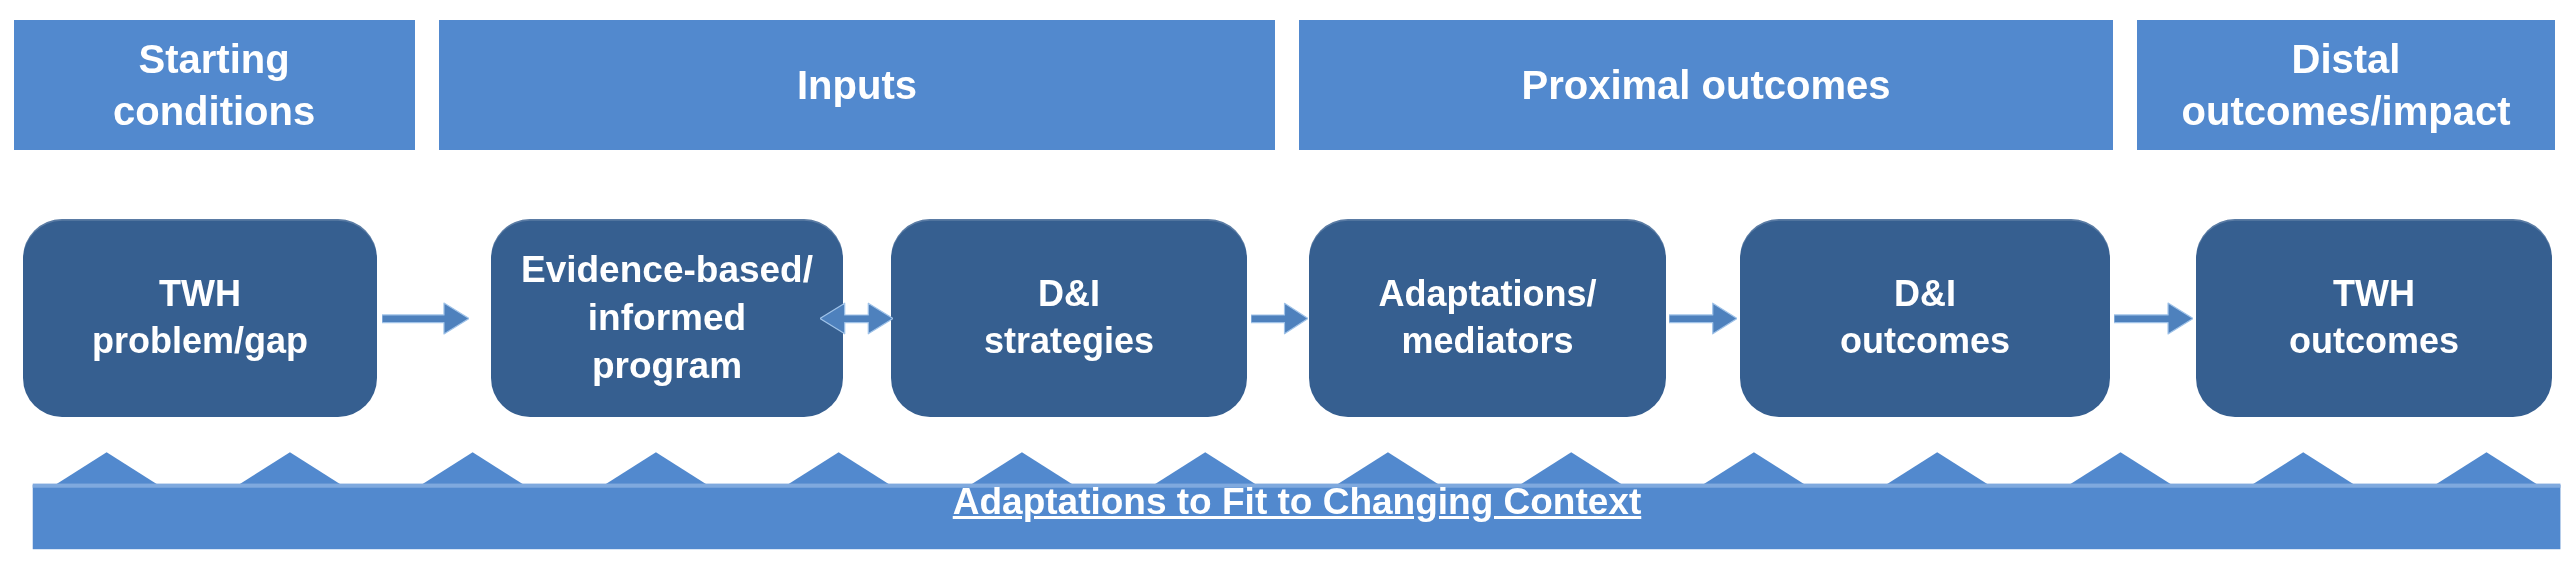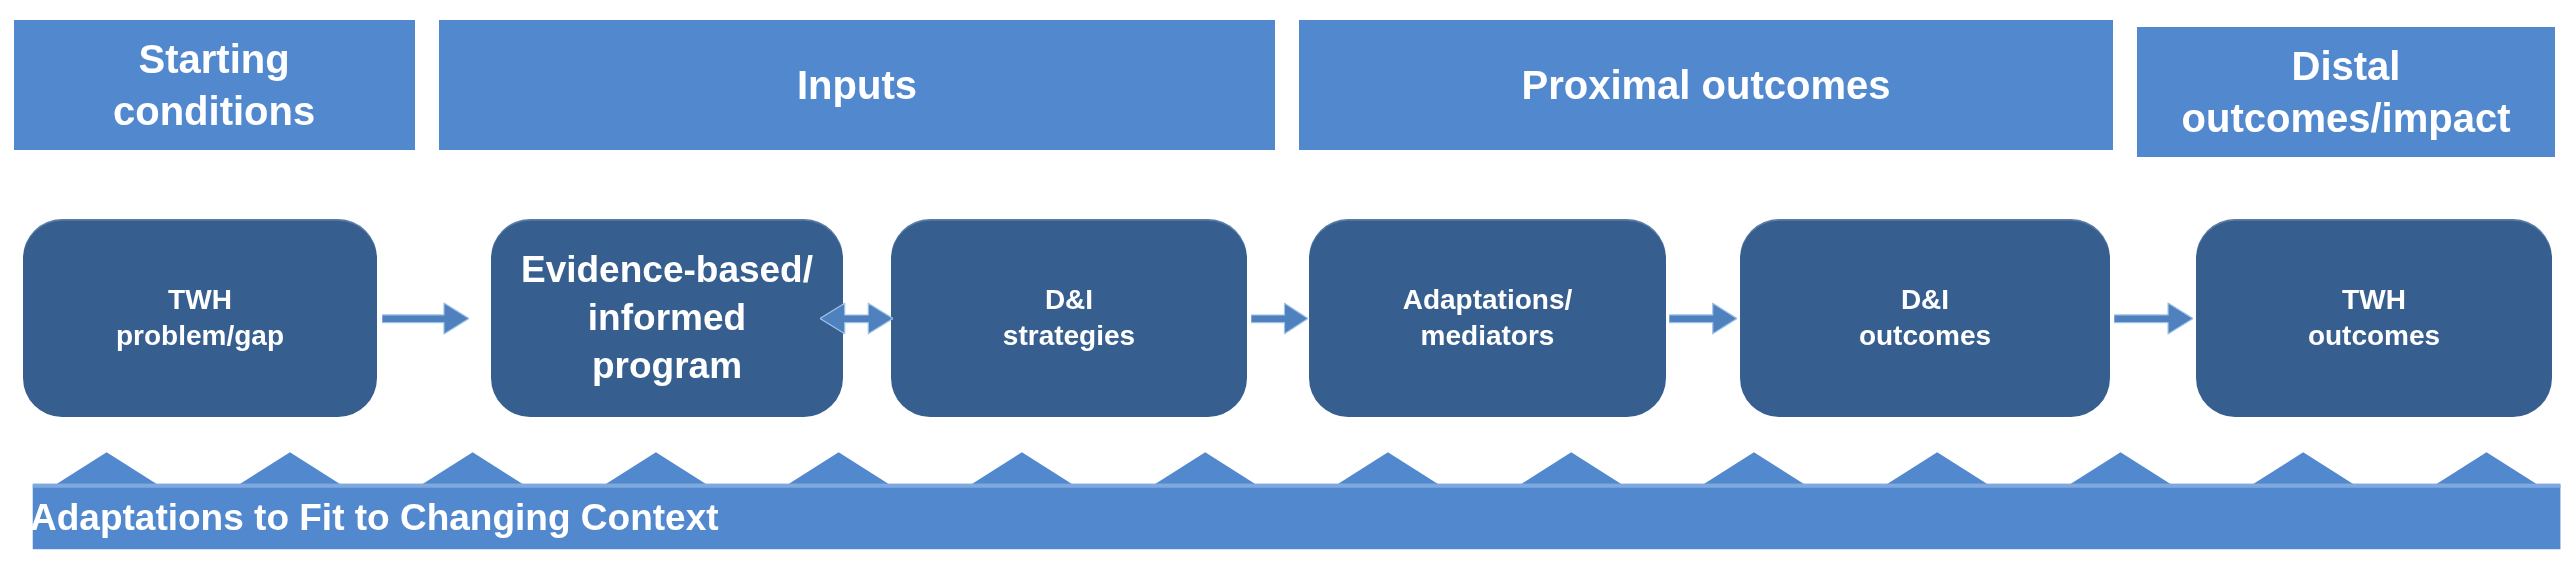--- a/index.html
+++ b/index.html
@@ -27,28 +27,28 @@
   .phase{
     position:absolute;top:19.6px;height:130px;
     background:var(--phase-fill,#5289CE);
     display:flex;align-items:center;justify-content:center;
     text-align:center;font-size:40px;line-height:1.3;
     white-space:pre-line;
   }
   #phase-0{left:13.6px;width:401px;}
   #phase-1{left:439px;width:836px;}
   #phase-2{left:1299px;width:814px;align-items:center;}
-  #phase-3{left:2137px;width:418px;margin-top:7px;}
+  #phase-3{left:2137px;width:418px;}
   
   .node{
     position:absolute;top:219px;height:198px;
     background:var(--node-fill,#365F90);
     border-radius:39px;
     display:flex;align-items:center;justify-content:center;
-    text-align:center;font-size:28px;line-height:1.3;
+    text-align:center;font-size:36px;line-height:1.3;
     white-space:pre-line;
     box-shadow:inset 0 1.8px 0 rgba(255,255,255,0.18);
   }
   #node-0{left:23px;width:354px;}
   #node-1{left:491px;width:352px;font-size:37px;}
   #node-2{left:891px;width:356px;}
   #node-3{left:1309px;width:357px;}
   #node-4{left:1740px;width:370px;}
   #node-5{left:2196px;width:356px;}
   
@@ -58,23 +58,23 @@
   #arrow-0{left:382px;}
   #arrow-1{left:820px;}
   #arrow-2{left:1251px;}
   #arrow-3{left:1669px;}
   #arrow-4{left:2114px;}
   
   .banner-svg{position:absolute;left:0;top:415px;width:2576px;height:149px;}
   .banner-shape{fill:var(--banner-fill,#5289CE);}
   .banner-line{fill:var(--banner-top-line,#7FA9DE);}
   .banner-label{
-    position:absolute;left:30px;top:486px;width:2534px;height:63px;
-    display:flex;align-items:center;justify-content:flex-start;
-    font-size:37px;white-space:pre;
+    position:absolute;left:30px;top:470px;width:2534px;height:63px;
+    display:flex;align-items:center;justify-content:center;
+    font-size:37px;white-space:pre;text-decoration:underline;
   }
 </style>
 </head>
 <body>
 
 <div class="canvas">
 
   <div class="phase" id="phase-0">
     <span>Starting
 conditions</span>

